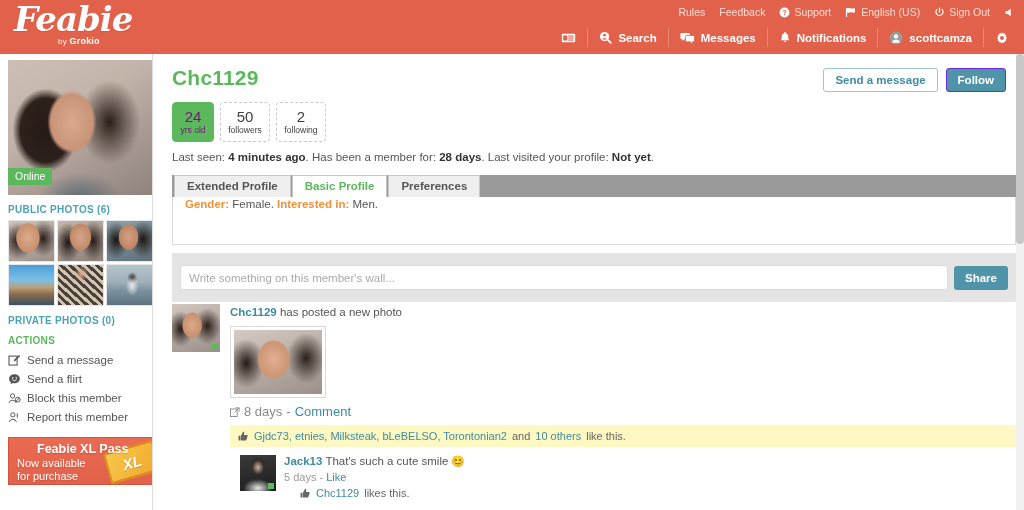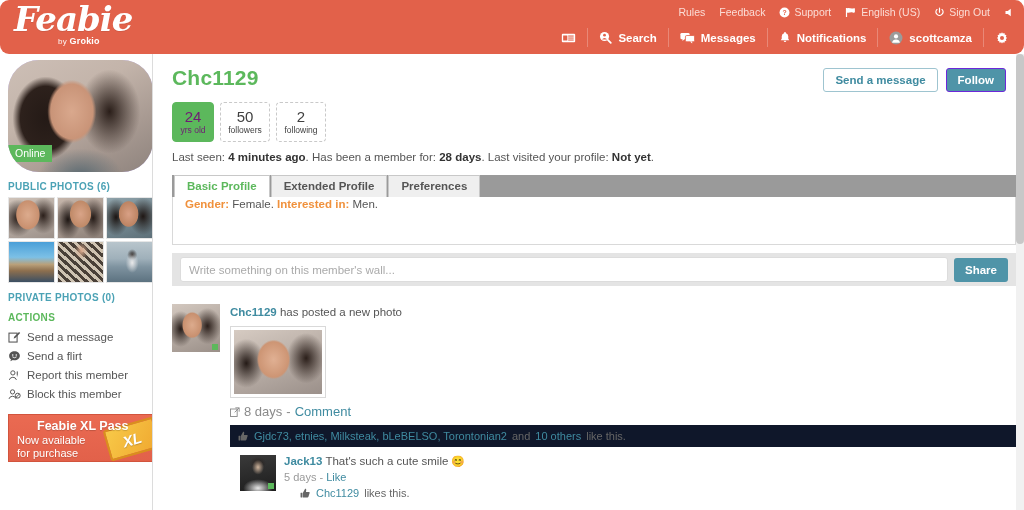--- a/index.html
+++ b/index.html
@@ -11,21 +11,20 @@
     font-family: "Liberation Sans", sans-serif;
     font-size: 12px;
     color: #444;
   }
   #page { position: relative; width: 1024px; height: 510px; overflow: hidden; }
 
   
   .brandbar {
     position: absolute; top: 0; left: 0; width: 1024px; height: 54px;
     background: #e2614a;
-    border-radius: 9px;
   }
   .logo {
     position: absolute; left: 14px; top: 2px;
     color: #fff;
     font-family: "DejaVu Serif", serif;
     font-style: italic; font-weight: bold;
     font-size: 34px; letter-spacing: -1px;
     line-height: 34px;
     text-shadow: 0 1px 0 rgba(0,0,0,.08);
   }
@@ -72,24 +71,23 @@
     background: #dcdcdc;
   }
   .content {
     position: absolute; left: 160px; top: 54px; width: 856px; height: 456px;
     background: #fff;
   }
 
   
   .profile-photo {
     position: relative; margin: 6px 0 0 2px;
-    width: 145px; height: 112px;
+    width: 145px; height: 135px;
     overflow: hidden;
     background: #c4b5fd;
-    border-radius: 31px;
   }
   .pp-img {
     position: absolute; inset: 0;
     background:
       radial-gradient(ellipse 34px 44px at 44% 46%, #d9a88d 0%, #c99478 62%, rgba(201,148,120,0) 72%),
       radial-gradient(ellipse 16px 8px at 44% 62%, #b8543f 0%, rgba(184,84,63,0) 75%),
       radial-gradient(ellipse 46px 58px at 26% 52%, #241a16 0%, #2d211c 55%, rgba(45,33,28,0) 72%),
       radial-gradient(ellipse 44px 60px at 70% 46%, #2a1e19 0%, rgba(42,30,25,0) 70%),
       radial-gradient(ellipse 60px 40px at 50% 104%, #5a6a72 0%, rgba(90,106,114,0) 70%),
       linear-gradient(150deg, #cdbfb6 0%, #c3b4aa 38%, #a89a92 70%, #8e837d 100%);
@@ -225,21 +223,21 @@
 
   .tabpanel {
     position: absolute; left: 12px; top: 143px; width: 844px; height: 48px;
     background: #fff; border: 1px solid #d9d9d9; border-top: none;
   }
   .tp-line { margin: 1px 0 0 12px; font-size: 11.5px; color: #555; }
   .lbl-orange { color: #f0913c; font-weight: bold; }
 
   
   .wallbox {
-    position: absolute; left: 12px; top: 199px; width: 844px; height: 33px;
+    position: absolute; left: 12px; top: 199px; width: 844px; height: 49px;
     background: #e4e4e4;
     display: flex; align-items: center; padding: 4px 8px;
   }
   .wall-input {
     flex: 1; height: 25px; background: #fff; border: 1px solid #dcdcdc;
     border-radius: 3px; display: flex; align-items: center;
     padding: 0 8px; font-size: 11.5px; color: #aaa; cursor: text;
   }
   .share-btn {
     margin-left: 6px; background: #4f94a8; color: #fff;
@@ -283,21 +281,21 @@
     width: 100%; height: 100%;
     background:
       radial-gradient(ellipse 22px 26px at 45% 46%, #e0b093 0%, #cd9574 68%, rgba(0,0,0,0) 76%),
       radial-gradient(ellipse 14px 6px at 45% 64%, #b8543f 0%, rgba(184,84,63,0) 78%),
       radial-gradient(ellipse 26px 34px at 14% 52%, #241a16 0%, rgba(36,26,22,0) 72%),
       radial-gradient(ellipse 28px 36px at 82% 44%, #2b1f1a 0%, rgba(43,31,26,0) 70%),
       linear-gradient(160deg, #d6cbc2, #9b908a);
   }
   .post-meta { margin-top: 6px; font-size: 13px; color: #8a8a8a; display: flex; align-items: center; gap: 4px; }
   .likes-row {
-    margin-top: 6px; background: #0f172a; padding: 5px 8px;
+    margin-top: 6px; background: #fef9c3; padding: 5px 8px;
     font-size: 11px; color: #666; display: flex; align-items: center; gap: 5px;
     flex-wrap: wrap;
   }
   .comment {
     margin-top: 8px; margin-left: 10px;
     display: flex; gap: 8px;
   }
   .av-sm { width: 36px; height: 36px; flex: 0 0 36px; position: relative; overflow: hidden; cursor: pointer; }
   .cmt-body { flex: 1; }
   .cmt-text { font-size: 11.5px; color: #555; }
@@ -468,37 +466,37 @@
               <circle cx="5.8" cy="6.1" r="1" fill="#fff"></circle>
               <circle cx="10.2" cy="6.1" r="1" fill="#fff"></circle>
               <path d="M5.4 8.4a3.2 2 0 0 0 5.2 0" stroke="#fff" stroke-width="1.1" fill="none"></path>
             </svg>
         </span>
         <span>Send a flirt</span>
       </div>
       <div class="action-item">
         <span class="ic">
           <svg width="13" height="13" viewBox="0 0 16 16">
-              <circle cx="6" cy="4.8" r="2.6" fill="none" stroke="#555" stroke-width="1.2"></circle>
-              <path d="M1.6 13.4a4.6 4.6 0 0 1 8.8 0" fill="none" stroke="#555" stroke-width="1.2"></path>
-              <path d="M11.4 3.4v3.4M11.4 8.2v.1" stroke="#555" stroke-width="1.3" stroke-linecap="round"></path>
-            </svg>
-        </span>
-        <span>Report this member</span>
-      </div>
-      <div class="action-item">
-        <span class="ic">
-          <svg width="13" height="13" viewBox="0 0 16 16">
               <circle cx="5.6" cy="4.8" r="2.6" fill="none" stroke="#555" stroke-width="1.2"></circle>
               <path d="M1.2 13.4a4.6 4.6 0 0 1 8.8 0" fill="none" stroke="#555" stroke-width="1.2"></path>
               <circle cx="12" cy="9.4" r="3" fill="none" stroke="#555" stroke-width="1.2"></circle>
               <path d="M9.9 11.5l4.2-4.2" stroke="#555" stroke-width="1.2"></path>
             </svg>
         </span>
         <span>Block this member</span>
+      </div>
+      <div class="action-item">
+        <span class="ic">
+          <svg width="13" height="13" viewBox="0 0 16 16">
+              <circle cx="6" cy="4.8" r="2.6" fill="none" stroke="#555" stroke-width="1.2"></circle>
+              <path d="M1.6 13.4a4.6 4.6 0 0 1 8.8 0" fill="none" stroke="#555" stroke-width="1.2"></path>
+              <path d="M11.4 3.4v3.4M11.4 8.2v.1" stroke="#555" stroke-width="1.3" stroke-linecap="round"></path>
+            </svg>
+        </span>
+        <span>Report this member</span>
       </div>
     </div>
 
     <div class="xl-banner">
       <div class="xl-ticket">XL</div>
       <div class="xl-title">Feabie XL Pass</div>
       <div class="xl-sub">
         <span>Now available</span><br>
         <span>for purchase</span>
       </div>
@@ -534,22 +532,22 @@
       <span>Last seen:</span>
       <b>4 minutes ago</b><span>. </span>
       <span>Has been a member for:</span>
       <b>28 days</b><span>. </span>
       <span>Last visited your profile:</span>
       <b>Not yet</b><span>.</span>
     </div>
 
     <div class="tabstrip"></div>
     <div class="tabs">
+      <div class="tab">Extended Profile</div>
       <div class="tab active">Basic Profile</div>
-      <div class="tab">Extended Profile</div>
       <div class="tab">Preferences</div>
     </div>
 
     <div class="tabpanel">
       <div class="tp-line">
         <span class="lbl-orange">Gender:</span>
         <span>Female.</span>
         <span class="lbl-orange">Interested in:</span>
         <span>Men.</span>
       </div>

